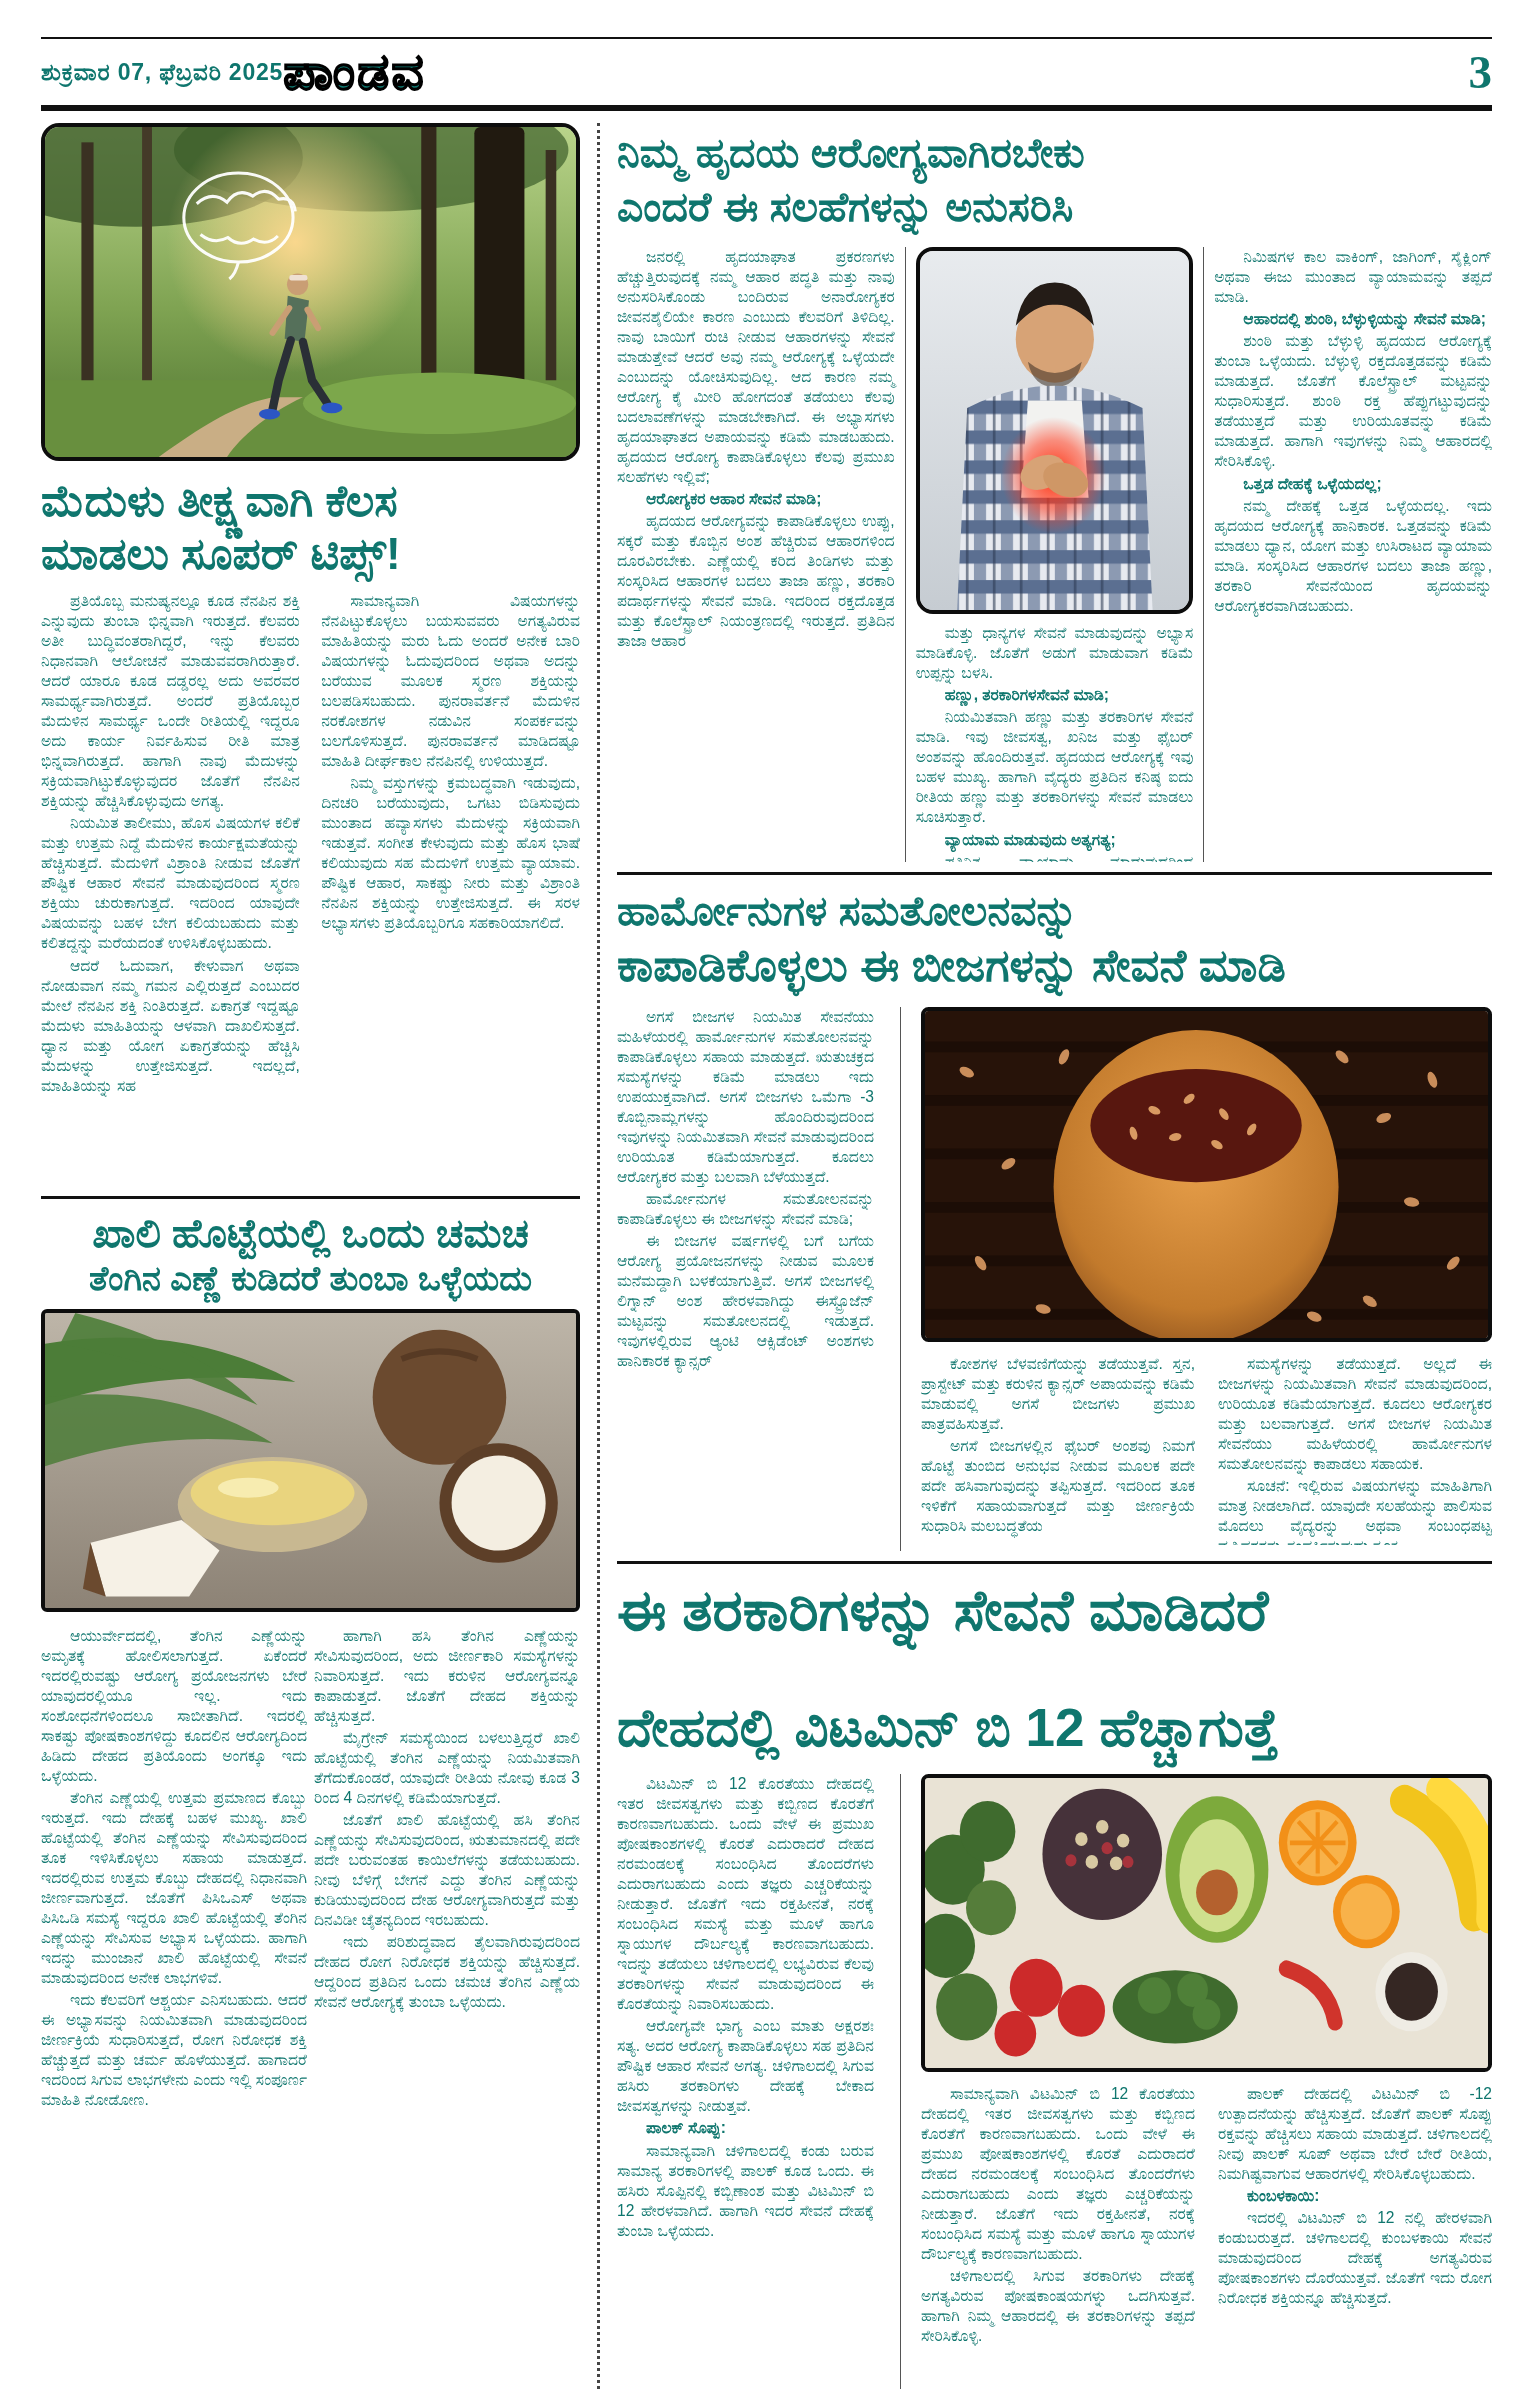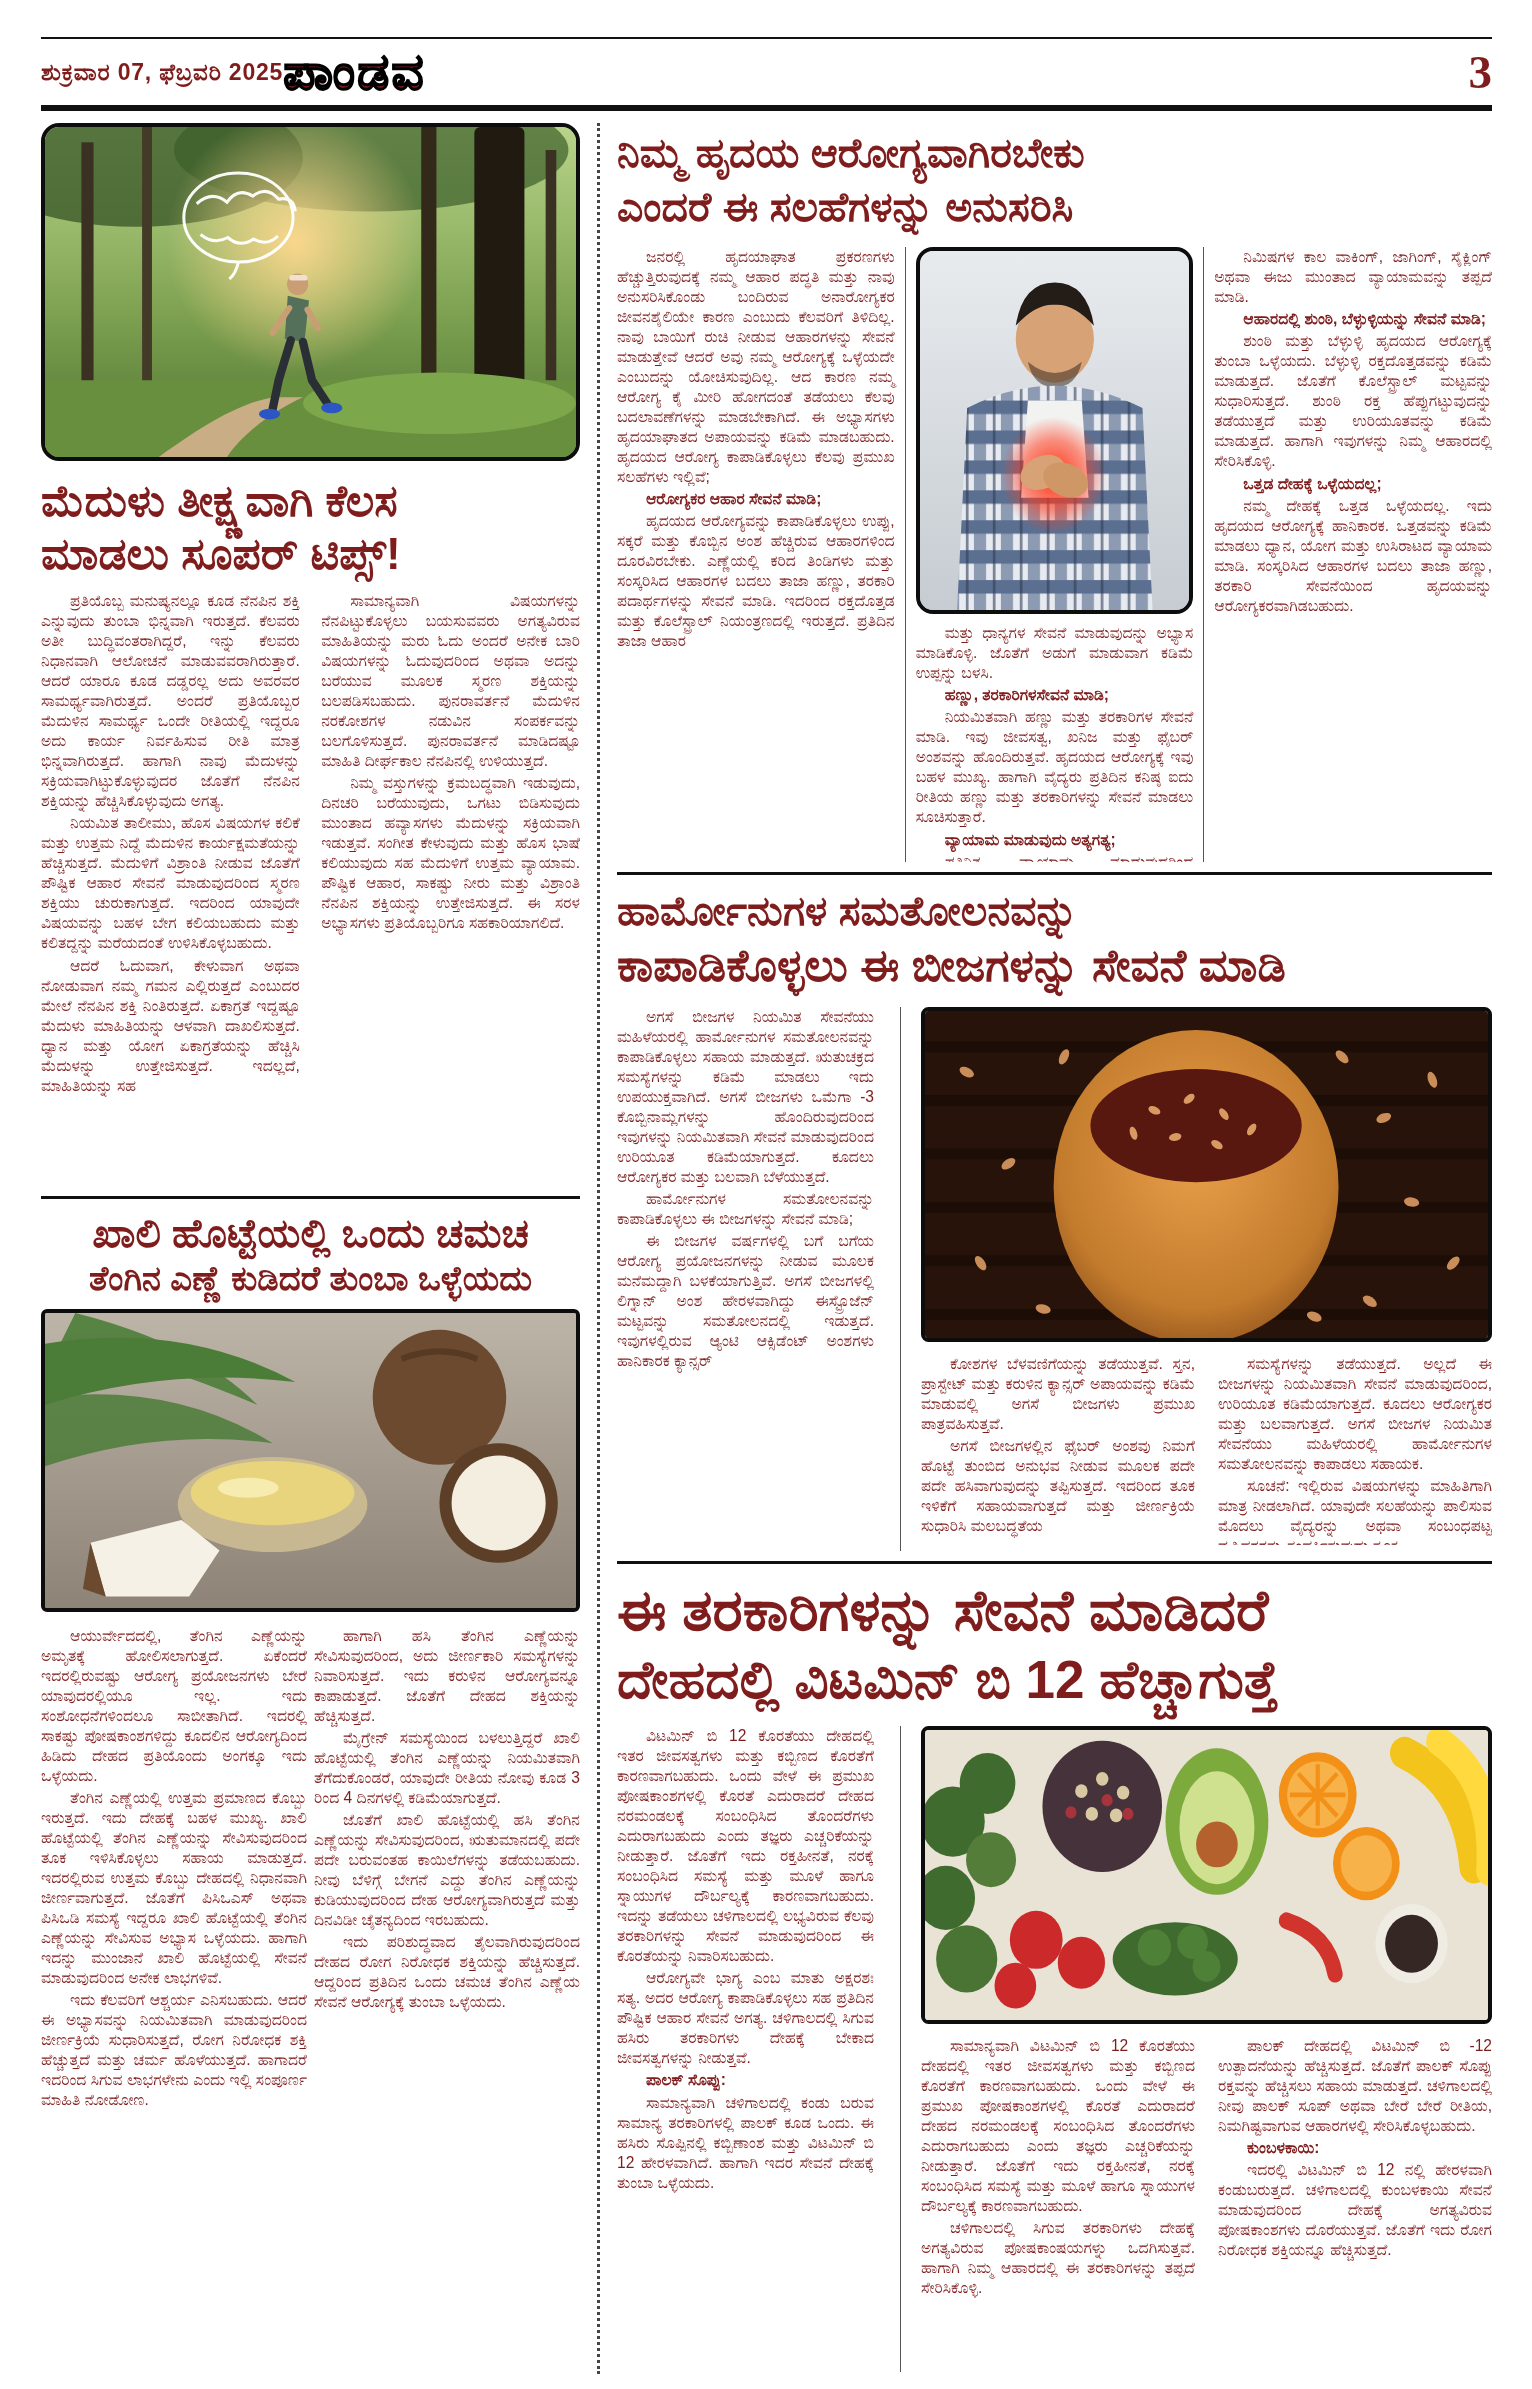--- a/index.html
+++ b/index.html
@@ -1,17 +1,17 @@
 <!DOCTYPE html>
 <html style="font-size:12.2px"><head>
 <meta charset="utf-8">
 <style>
   html,body{margin:0;padding:0;background:#fff;}
   .page{width:1533px;height:2389px;background:#fff;position:relative;box-sizing:border-box;
-        padding:0 41px;overflow:hidden;font-family:"Liberation Sans","DejaVu Sans",sans-serif;color:#7f1d1d;}
+        padding:0 41px;overflow:hidden;font-family:"Liberation Sans","DejaVu Sans",sans-serif;color:#0f766e;}
   
   .topbar{margin-top:37px;border-top:2.3px solid #111;border-bottom:6.1px solid #111;
           display:flex;align-items:center;height:66px;}
   .date{font-size:23px;font-weight:bold;letter-spacing:0.8px;}
   .masthead{flex:1;text-align:left;font-size:50px;font-weight:800;letter-spacing:2.3px;
             -webkit-text-stroke:1.5px #000;}
   .pagenum{font-size:47px;font-weight:bold;font-family:"Liberation Serif","DejaVu Serif",serif;width:46px;text-align:right;}
   
   .content{display:flex;margin-top:12.2px;}
   .left-block{width:539px;flex:0 0 539px;padding-right:17px;border-right:3.8px dotted #444;}
@@ -46,21 +46,21 @@
   .horm-h1{font-size:41px;line-height:1.25;}
   .horm-h2{font-size:45px;line-height:1.3;}
   .two-zone{display:grid;grid-template-columns:284px 1fr;column-gap:20px;overflow:hidden;}
   .zone-left{border-right:1.5px solid #555;padding-right:26px;overflow:hidden;}
   .horm-body{height:544px;}
   .horm-photo{height:327px;border-radius:7.6px;margin-bottom:12.2px;}
   .under-cols{display:flex;gap:23px;overflow:hidden;}
   .under-cols .bodycol{overflow:hidden;}
   .horm-under{height:191px;}
   .b12-h1{font-size:57px;line-height:1.25;}
-  .b12-h2{font-size:53px;line-height:1.3;}
+  .b12-h2{font-size:53px;line-height:1.3;margin-top:48px;}
   .b12-body{height:646px;}
   .b12-photo{height:290px;border-radius:7.6px;margin-bottom:12.2px;}
   .b12-under{height:330px;}
 </style>
 </head>
 <body>
 
 <div class="page">
 
   <div class="topbar">

